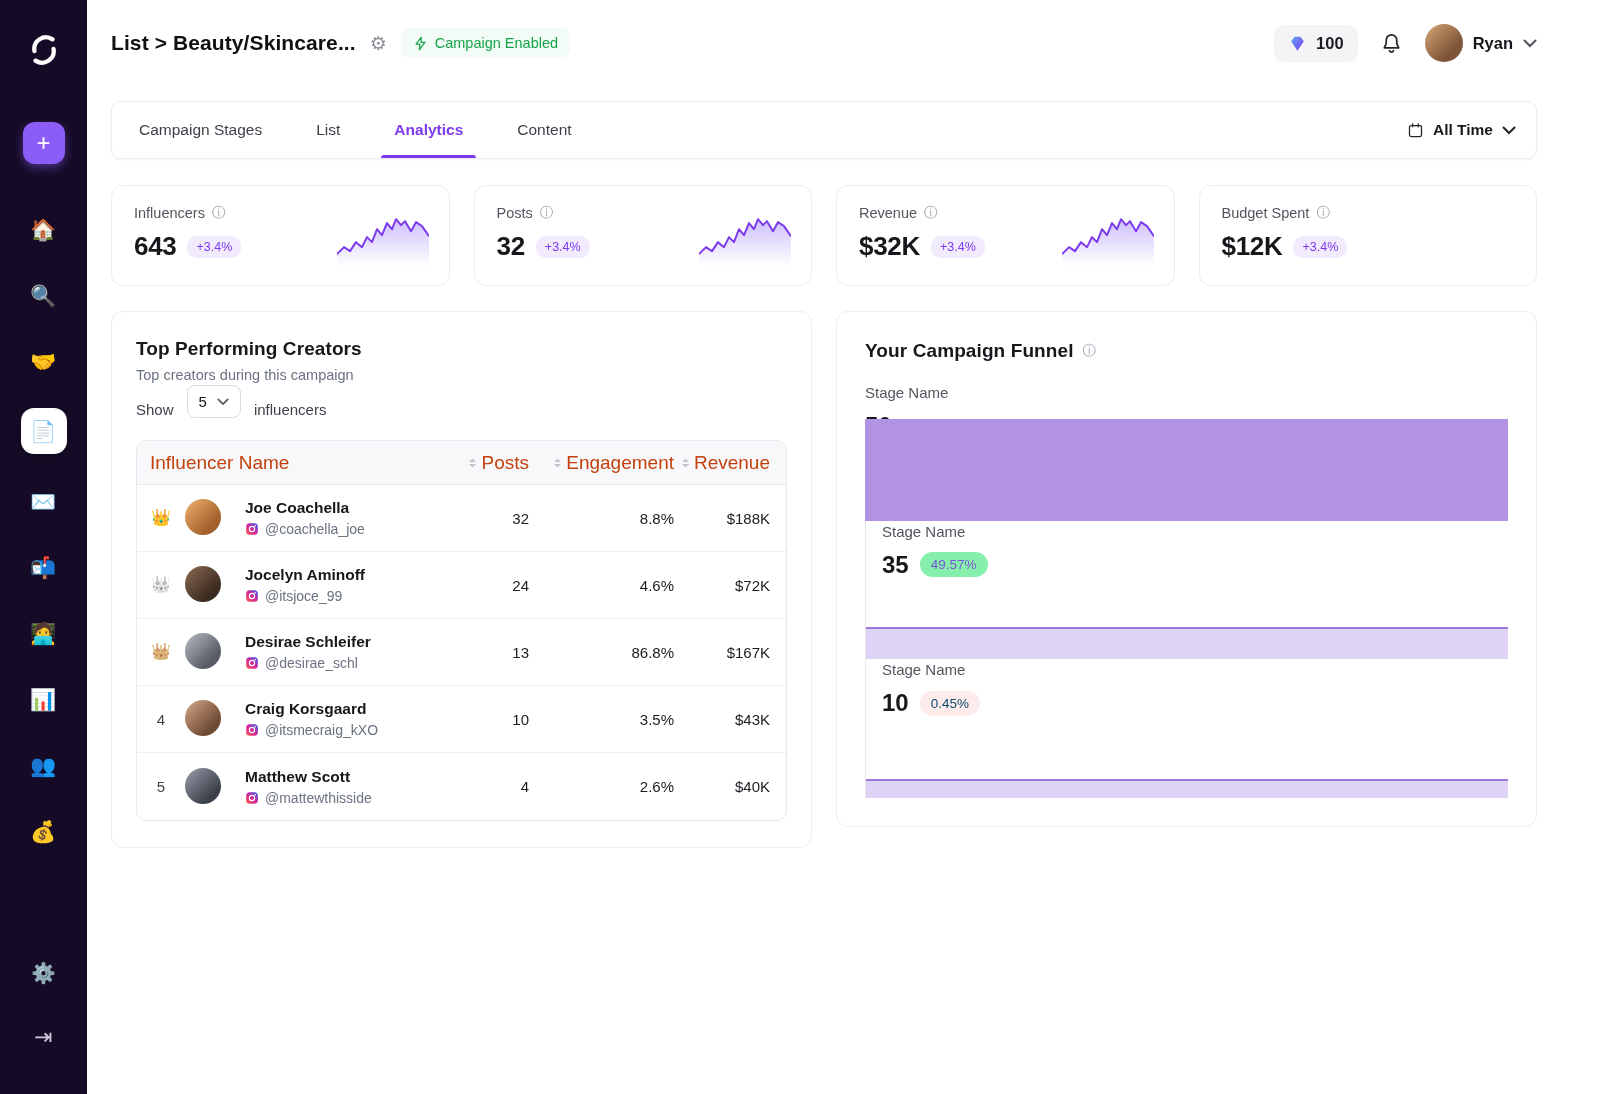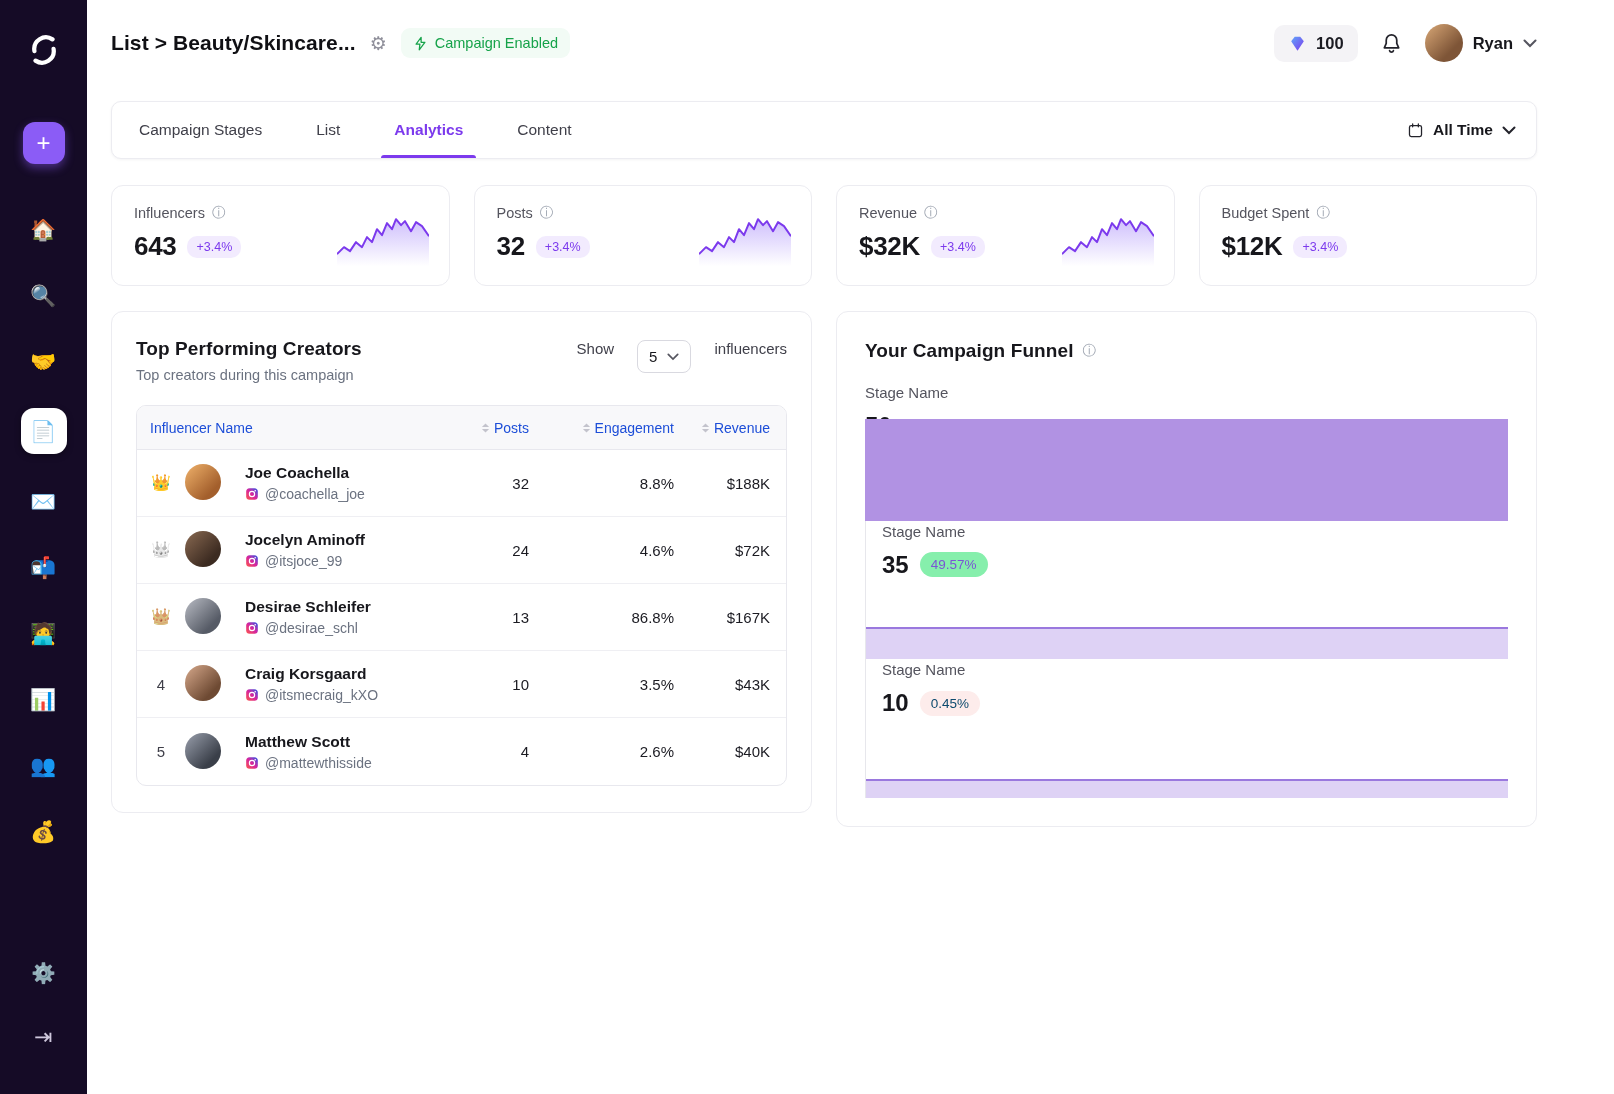--- a/index.html
+++ b/index.html
@@ -55,28 +55,28 @@
   .stat-row { margin-top: 10px; display: flex; align-items: center; gap: 11px; }
   .stat-value { font-size: 26px; font-weight: 700; letter-spacing: -.3px; }
   .delta-badge { background: #f2ebfe; color: #7c3aed; font-size: 12.5px; font-weight: 500; padding: 4px 9px; border-radius: 10px; }
   .sparkline { position: absolute; right: 20px; top: 50%; transform: translateY(-42%); }
 
   
   .content-grid { margin-top: 25px; display: grid; grid-template-columns: 1fr 1fr; gap: 24px; align-items: start; }
   .big-card { background: #fff; border: 1px solid #ececf1; border-radius: 12px; padding: 26px 24px; }
 
   
-  .card-head { display: flex; align-items: flex-start; justify-content: space-between; }
+  .card-head { display: flex; align-items: flex-start; justify-content: space-between; flex-direction: column; }
   .card-title { font-size: 19px; font-weight: 700; letter-spacing: .1px; }
   .card-sub { margin-top: 7px; font-size: 14.5px; color: #6b7280; }
-  .show-control { display: flex; align-items: flex-start; gap: 23px; font-size: 15px; color: #3f3f49; margin-top: 2px; }
+  .show-control { display: flex; align-items: flex-end; gap: 13px; font-size: 15px; color: #3f3f49; margin-top: 2px; }
   .show-select { display: flex; align-items: center; gap: 10px; border: 1px solid #d9d9e0; border-radius: 8px; padding: 7px 11px; font-size: 15px; color: #17171c; }
   .creators-table { margin-top: 22px; border: 1px solid #e8e8ee; border-radius: 10px; overflow: hidden; }
   .trow, .thead-row { display: grid; grid-template-columns: 48px 1fr 80px 145px 112px; align-items: center; }
-  .thead-row { background: #f8f8fa; height: 44px; border-bottom: 1px solid #e8e8ee; color: #1d4ed8; font-size: 14px; }
+  .thead-row { background: #f8f8fa; height: 44px; border-bottom: 1px solid #e8e8ee; color: #c2410c; font-size: 19px; }
   .th-name { grid-column: 1 / 3; padding-left: 13px; }
   .th-num { display: flex; align-items: center; justify-content: flex-end; gap: 4px; }
   .th-num:last-child { padding-right: 16px; }
   .sort-icon { display: flex; }
   .trow { height: 67px; border-bottom: 1px solid #efeff3; }
   .trow:last-child { border-bottom: none; }
   .rank-cell { display: flex; align-items: center; justify-content: center; font-size: 15px; color: #3f3f49; }
   .crown { font-size: 16px; line-height: 1; }
   .crown.gold { filter: none; }
   .crown.silver { filter: grayscale(1) brightness(1.15); }

